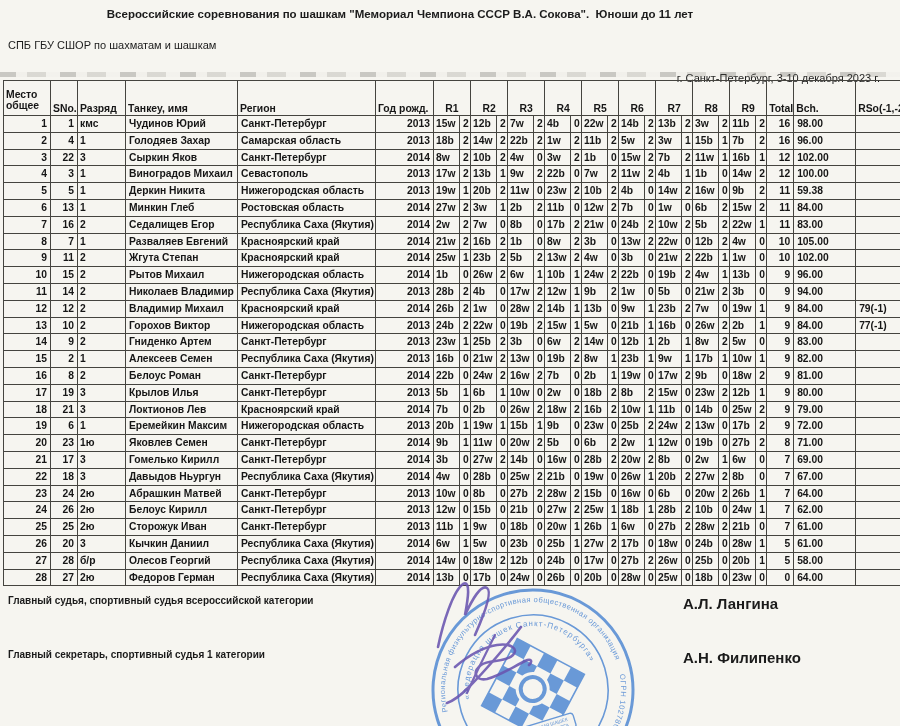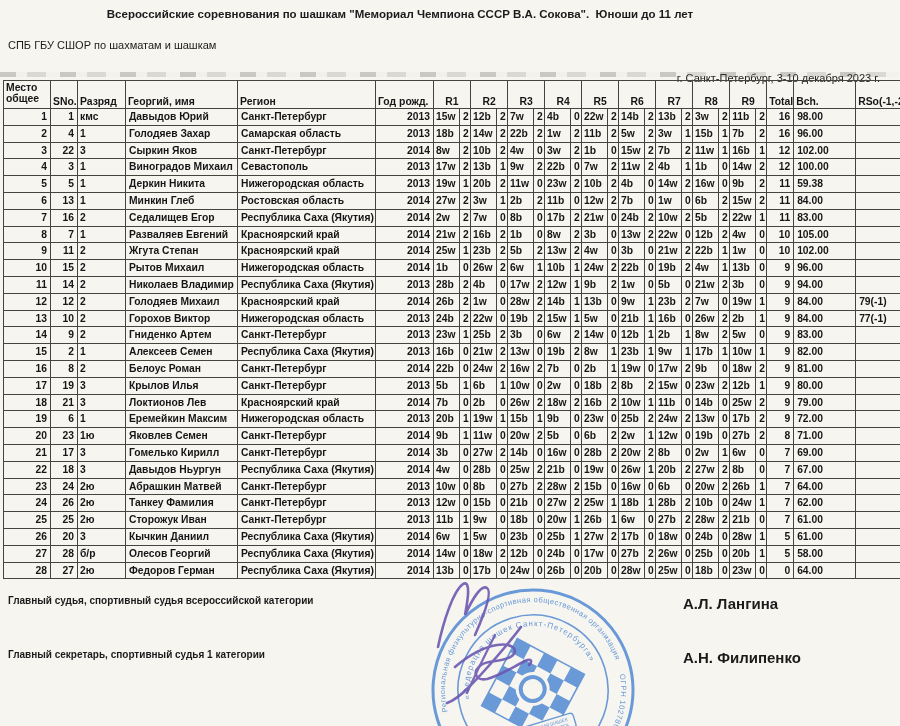--- a/index.html
+++ b/index.html
@@ -28,21 +28,21 @@
     border-collapse:collapse;table-layout:fixed;
     font-size:10.3px;font-weight:700;color:#161616;
   }
   .results th,.results td{
     border:1px solid #45443f;overflow:hidden;white-space:nowrap;
     padding:0 2px;line-height:1.15;
   }
   .results thead th{
     height:26px;vertical-align:bottom;text-align:left;font-size:10.4px;font-weight:700;
   }
-  .results thead th.h-place{white-space:normal;line-height:1.1;vertical-align:top;padding-top:1px;}
+  .results thead th.h-place{white-space:normal;line-height:1.1;vertical-align:top;padding-top:8px;}
   .results thead th.h-round{text-align:center;}
   .results tbody tr{height:16.8px;}
   .results td.num{text-align:right;padding-right:3px;}
   .results td.ctr{}
   .results td.txt{text-align:left;padding-left:3px;}
   .results td.opp{text-align:left;padding-left:2px;}
   .results td.res{text-align:left;padding-left:3px;}
   .foot-label{position:absolute;left:8px;font-size:10px;font-weight:700;}
   .foot-name{position:absolute;left:683px;font-size:15px;font-weight:700;}
   .judge-row{top:595px;}
@@ -93,21 +93,21 @@
         <col style="width:11px">
       <col style="width:27px">
         <col style="width:62px">
         <col style="width:45px">
     </colgroup>
     <thead>
       <tr id="hdr-row">
         <th class="h-place">Место общее</th>
         <th>SNo.</th>
         <th>Разряд</th>
-        <th>Георгий, имя</th>
+        <th>Танкеу, имя</th>
         <th>Регион</th>
         <th>Год рожд.</th>
         <th colspan="2" class="h-round">R1</th>
           <th colspan="2" class="h-round">R2</th>
           <th colspan="2" class="h-round">R3</th>
           <th colspan="2" class="h-round">R4</th>
           <th colspan="2" class="h-round">R5</th>
           <th colspan="2" class="h-round">R6</th>
           <th colspan="2" class="h-round">R7</th>
           <th colspan="2" class="h-round">R8</th>
@@ -115,21 +115,21 @@
           <th id="col-total">Total</th>
         <th>Bch.</th>
         <th>RSo(-1,-2)</th>
       </tr>
     </thead>
     <tbody id="results-body">
         <tr>
           <td class="num">1</td>
           <td class="num">1</td>
           <td class="ctr">кмс</td>
-          <td class="txt">Давыдов Юрий</td>
+          <td class="txt">Чудинов Юрий</td>
           <td class="txt">Санкт-Петербург</td>
           <td class="num">2013</td>
           <td class="opp">15w</td>
           <td class="res">2</td>
           <td class="opp">12b</td>
           <td class="res">2</td>
           <td class="opp">7w</td>
           <td class="res">2</td>
           <td class="opp">4b</td>
           <td class="res">0</td>
@@ -434,21 +434,21 @@
           <td class="opp">3b</td>
           <td class="res">0</td>
           <td class="num">9</td>
           <td class="txt">94.00</td>
           <td class="txt"></td>
         </tr>
         <tr>
           <td class="num">12</td>
           <td class="num">12</td>
           <td class="ctr">2</td>
-          <td class="txt">Голодяев Михаил</td>
+          <td class="txt">Владимир Михаил</td>
           <td class="txt">Красноярский край</td>
           <td class="num">2014</td>
           <td class="opp">26b</td>
           <td class="res">2</td>
           <td class="opp">1w</td>
           <td class="res">0</td>
           <td class="opp">28w</td>
           <td class="res">2</td>
           <td class="opp">14b</td>
           <td class="res">1</td>
@@ -782,21 +782,21 @@
           <td class="opp">26b</td>
           <td class="res">1</td>
           <td class="num">7</td>
           <td class="txt">64.00</td>
           <td class="txt"></td>
         </tr>
         <tr>
           <td class="num">24</td>
           <td class="num">26</td>
           <td class="ctr">2ю</td>
-          <td class="txt">Танкеу Фамилия</td>
+          <td class="txt">Белоус Кирилл</td>
           <td class="txt">Санкт-Петербург</td>
           <td class="num">2013</td>
           <td class="opp">12w</td>
           <td class="res">0</td>
           <td class="opp">15b</td>
           <td class="res">0</td>
           <td class="opp">21b</td>
           <td class="res">0</td>
           <td class="opp">27w</td>
           <td class="res">2</td>

